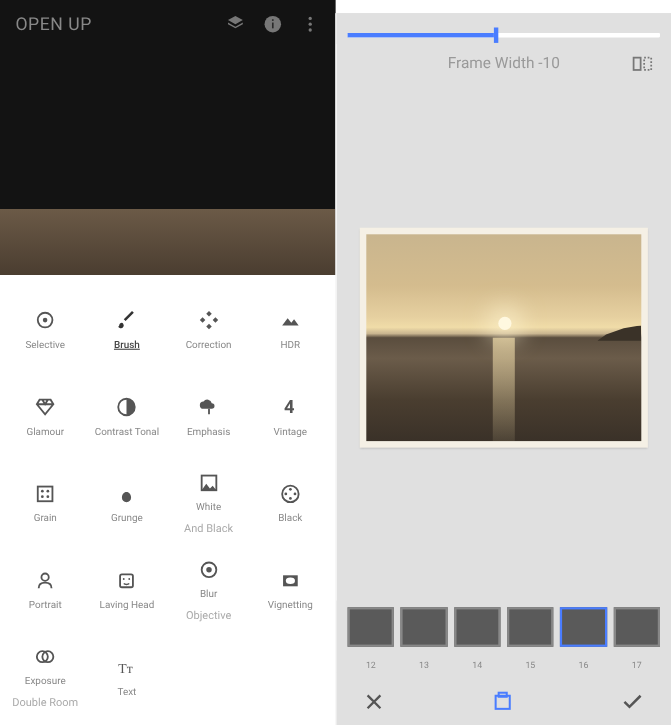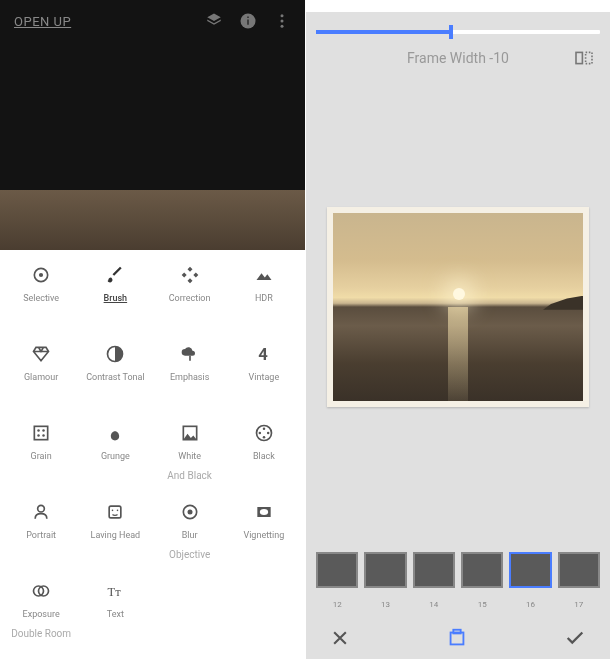--- a/index.html
+++ b/index.html
@@ -32,23 +32,22 @@
     .header-bar {
       display: flex;
       align-items: center;
       justify-content: space-between;
       padding: 12px 14px;
       position: relative;
       z-index: 1;
     }
     .header-title {
       color: #888;
-      font-size: 13px;
+      font-size: 16px;
       letter-spacing: 0.5px;
-      text-decoration: underline;
     }
     .header-icons {
       display: flex;
       gap: 16px;
       align-items: center;
     }
     .header-icons span, .header-icons svg {
       color: #777;
       fill: #777;
     }
@@ -71,21 +70,21 @@
       flex: 1;
       display: grid;
       grid-template-columns: repeat(4, 1fr);
       grid-template-rows: repeat(5, 1fr);
       padding: 10px 4px 4px 4px;
     }
     .tool-item {
       display: flex;
       flex-direction: column;
       align-items: center;
-      justify-content: flex-start;
+      justify-content: center;
       gap: 8px;
       padding: 4px 0;
     }
     .tool-icon {
       width: 22px;
       height: 22px;
       display: flex;
       align-items: center;
       justify-content: center;
       color: #555;

